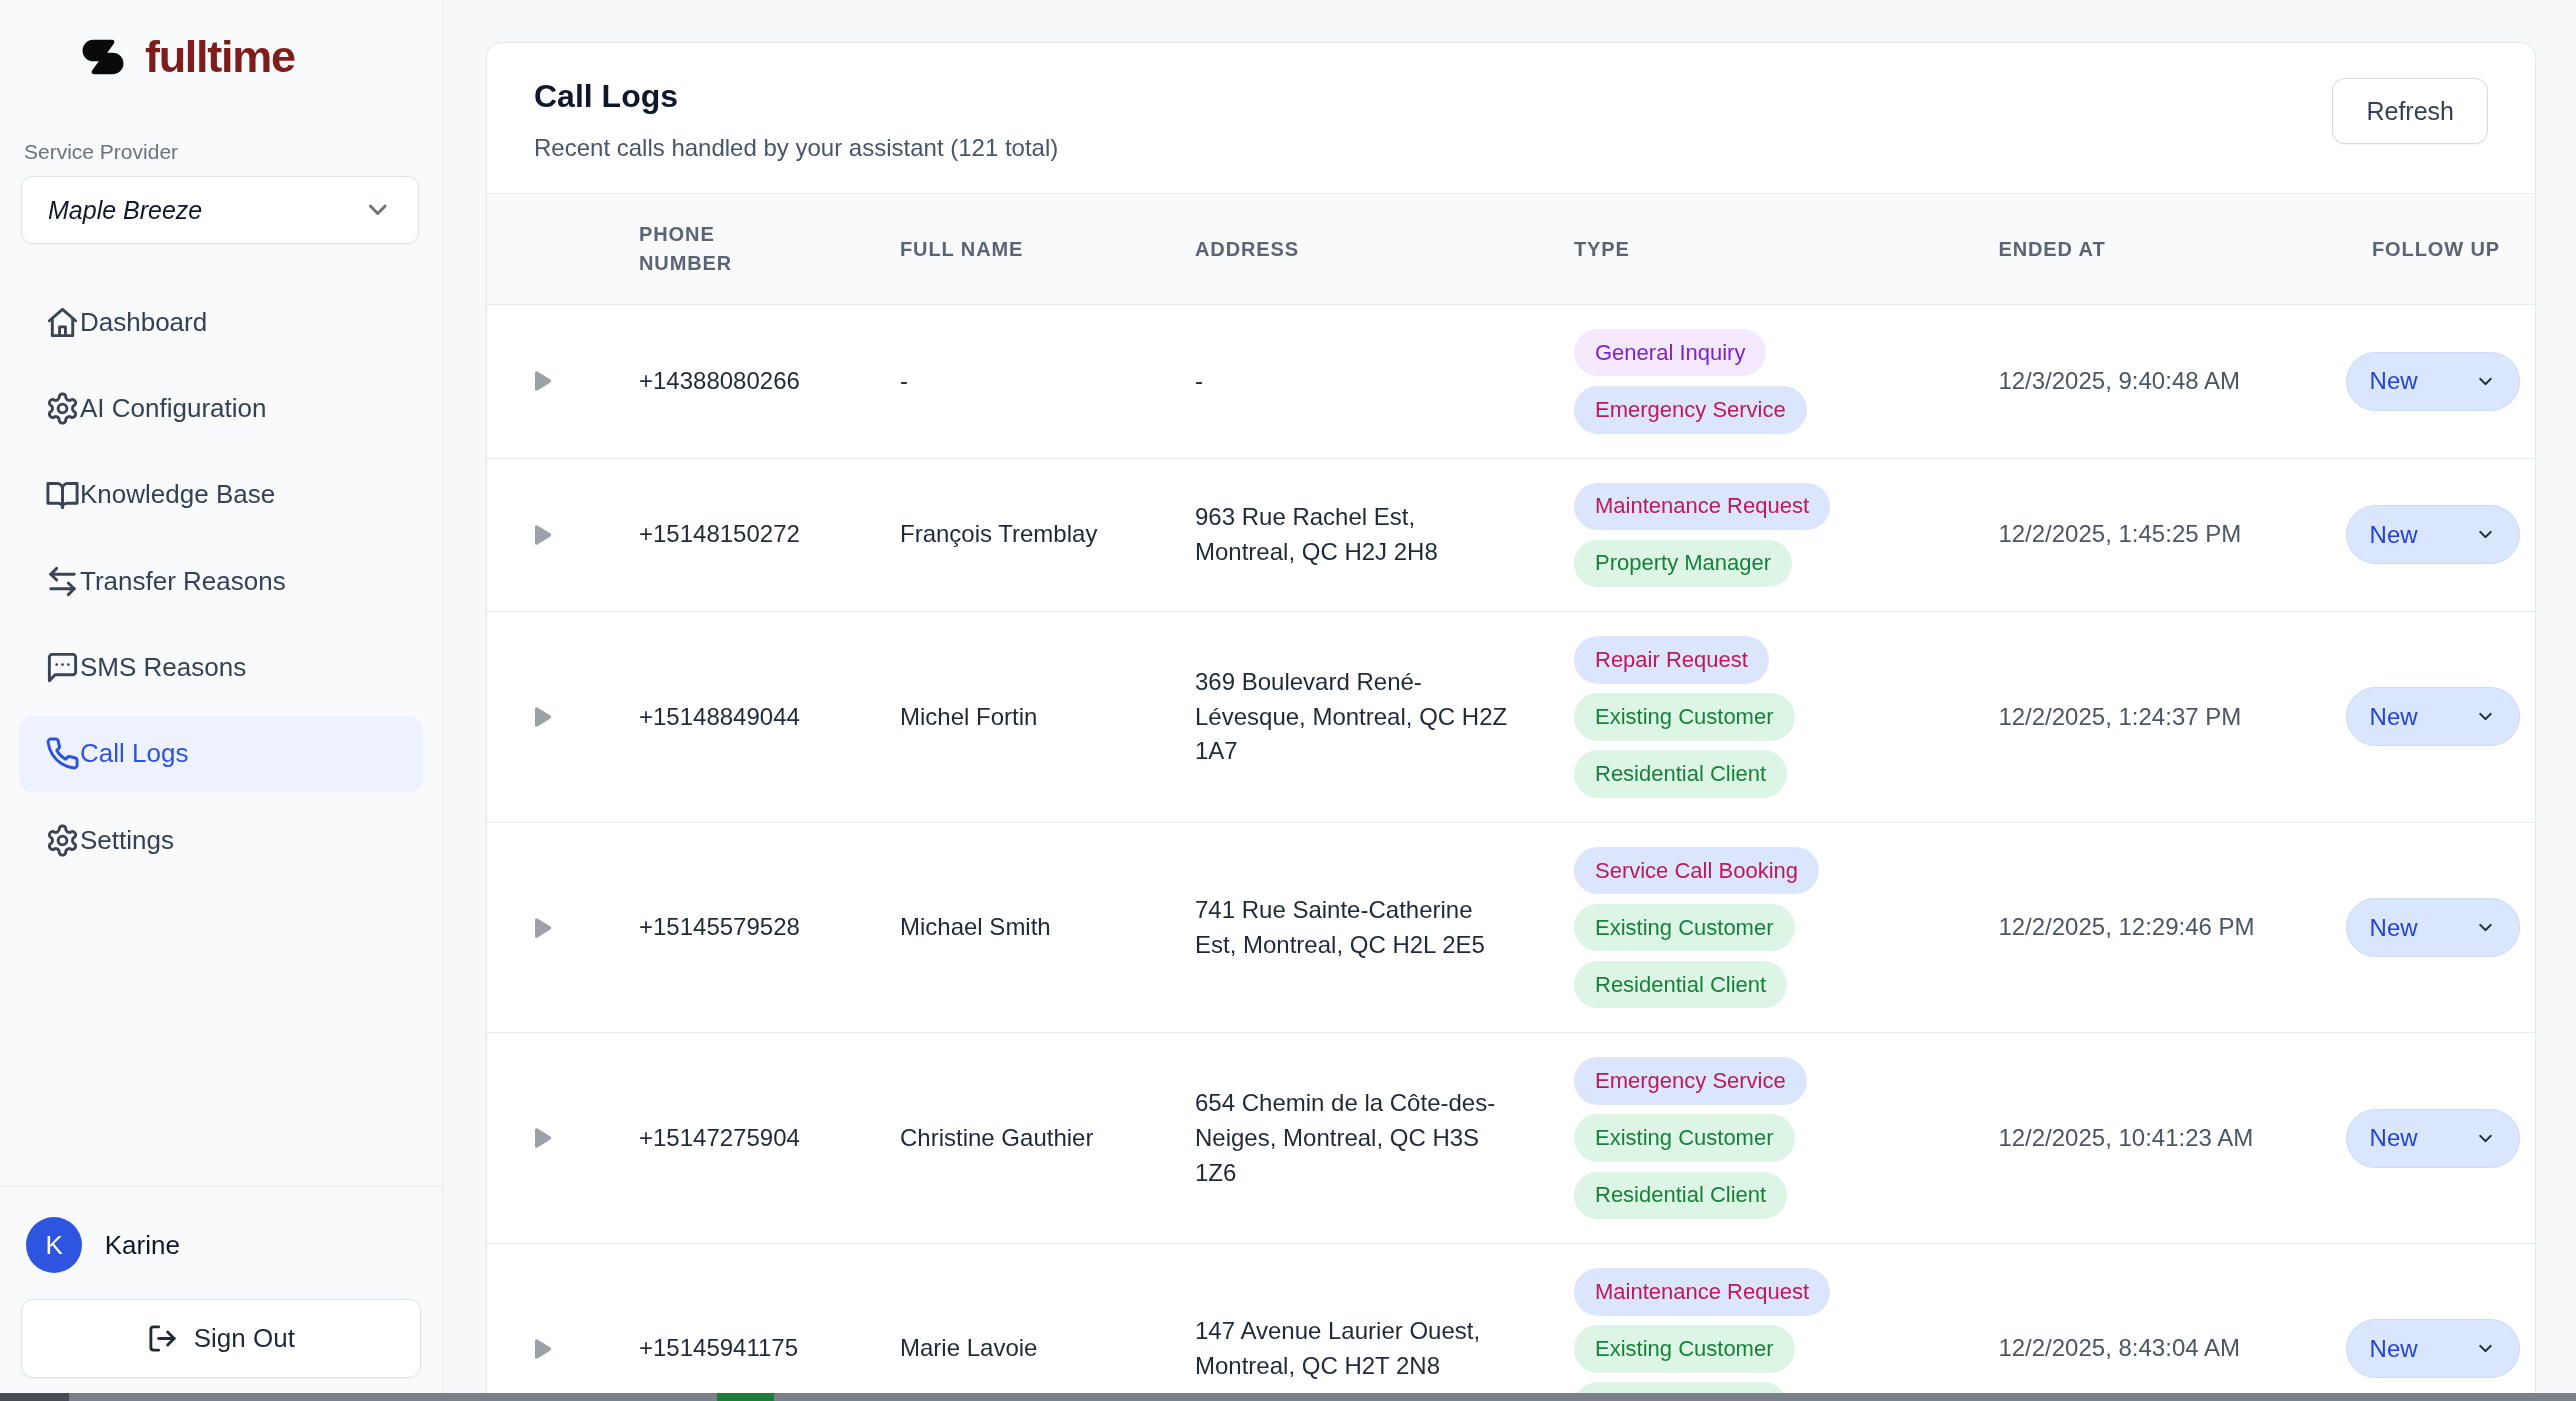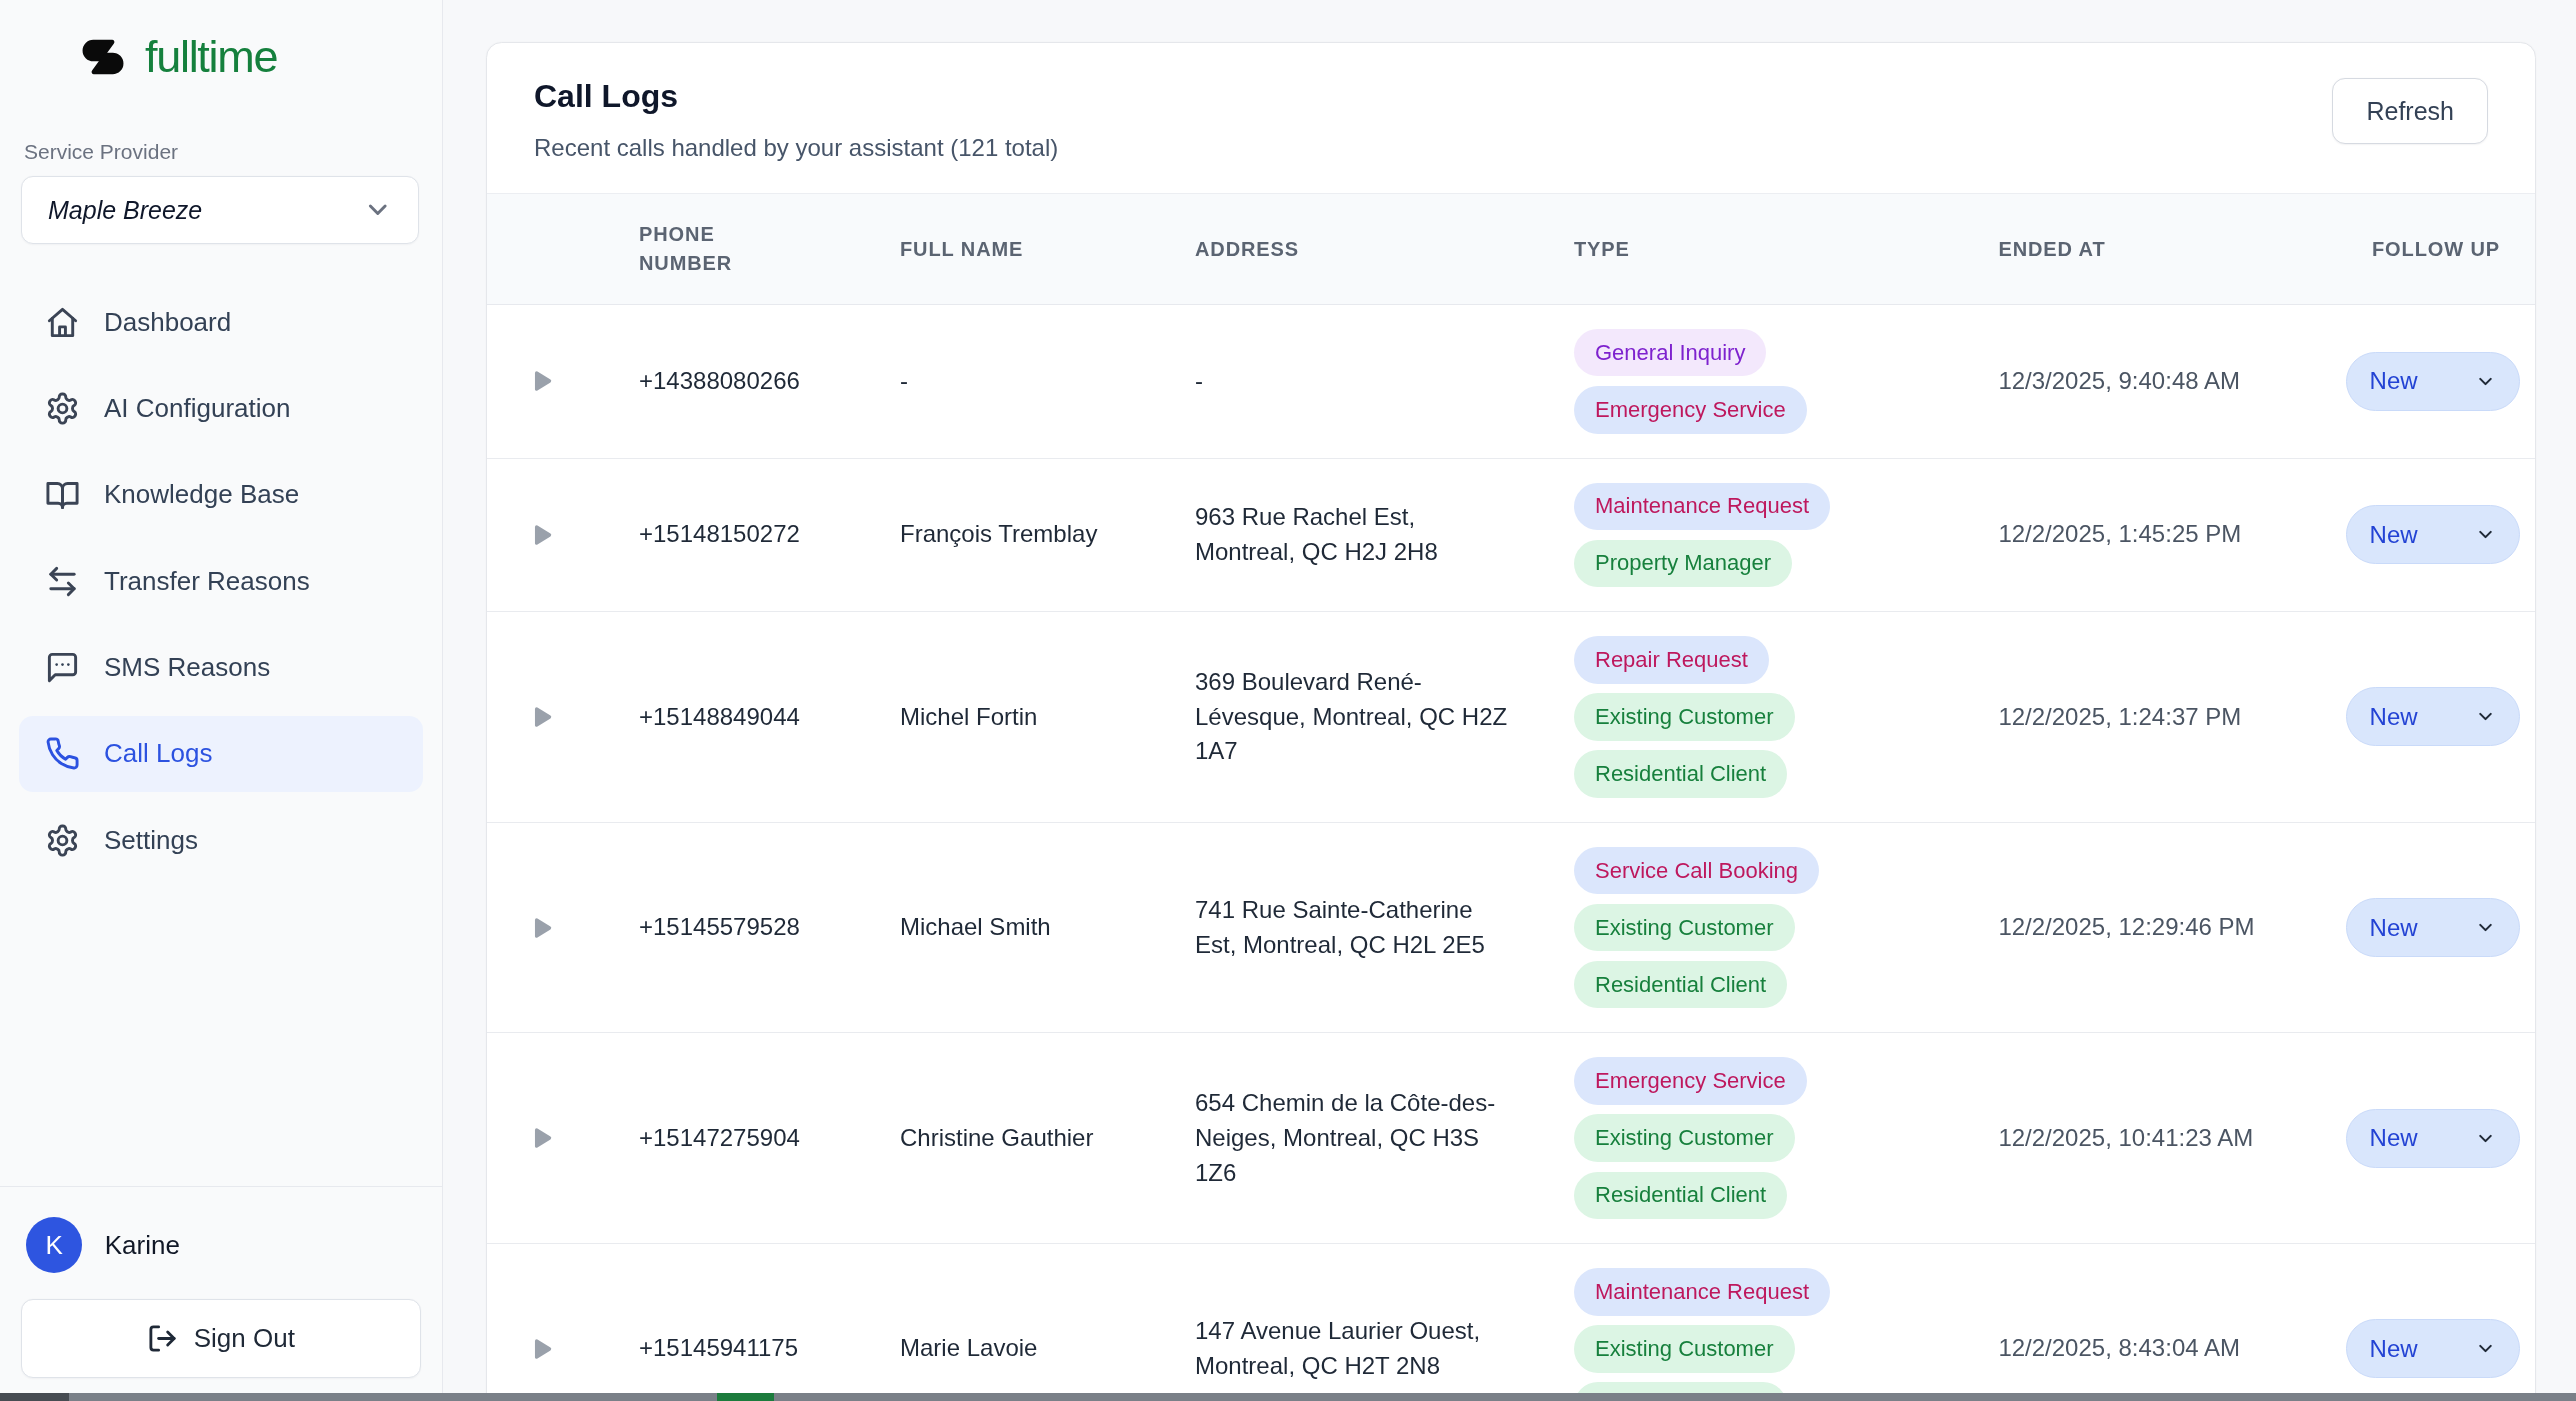--- a/index.html
+++ b/index.html
@@ -14,36 +14,36 @@
   
   .sidebar {
     width:443px; height:100%;
     background:#f9fafb;
     border-right:0.9px solid #e7e9ee;
     display:flex; flex-direction:column;
     flex-shrink:0;
   }
   .logo-row { display:flex; align-items:center; gap:14px; padding:31px 0 0 75px; }
   .logo-mark { width:56px; height:40px; }
-  .logo-text { font-size:45px; font-weight:400; letter-spacing:-1.3px; color:#15803d; }
+  .logo-text { font-size:45px; font-weight:700; letter-spacing:-1.3px; color:#7f1d1d; }
 
   .provider-label { padding:57px 0 12px 24px; font-size:21px; color:#6b7280; }
   .provider-select {
     margin:0 21px; height:68px; width:398px;
     background:#fff; border:0.9px solid #dfe3e9; border-radius:12px;
     display:flex; align-items:center; justify-content:space-between;
     padding:0 26px; cursor:pointer;
     box-shadow:0 0.9px 1.7px rgba(16,24,40,.04);
   }
   .provider-select .val { font-size:25px; color:#0f172a;font-style:italic; }
   .chev { width:29.5px; height:29.5px; stroke:#6b7280; fill:none; stroke-width:2.4; stroke-linecap:round; stroke-linejoin:round; }
 
   .nav { margin-top:40px; padding:0 19px; display:flex; flex-direction:column; gap:10.4px; }
   .nav-item {
-    display:flex; align-items:center; gap:24px;
+    display:flex; align-items:center; 
     height:76px; padding:0 26px; border-radius:14px;
     font-size:26px; color:#334155; cursor:pointer;
   }
   .nav-item svg { width:35px; height:35px; stroke:#3b4455; fill:none; stroke-width:2; stroke-linecap:round; stroke-linejoin:round; flex-shrink:0; }
   .nav-item.active { background:#edf2fe; color:#2c52e0; }
   .nav-item.active svg { stroke:#2c52e0; }
 
   .sidebar-spacer { flex:1; }
   .user-block { border-top:0.9px solid #e7e9ee; padding:22.6px 21px 24px 21px; }
   .user-row { display:flex; align-items:center; gap:22.6px; padding:7px 5.2px 26px 5.2px; }

